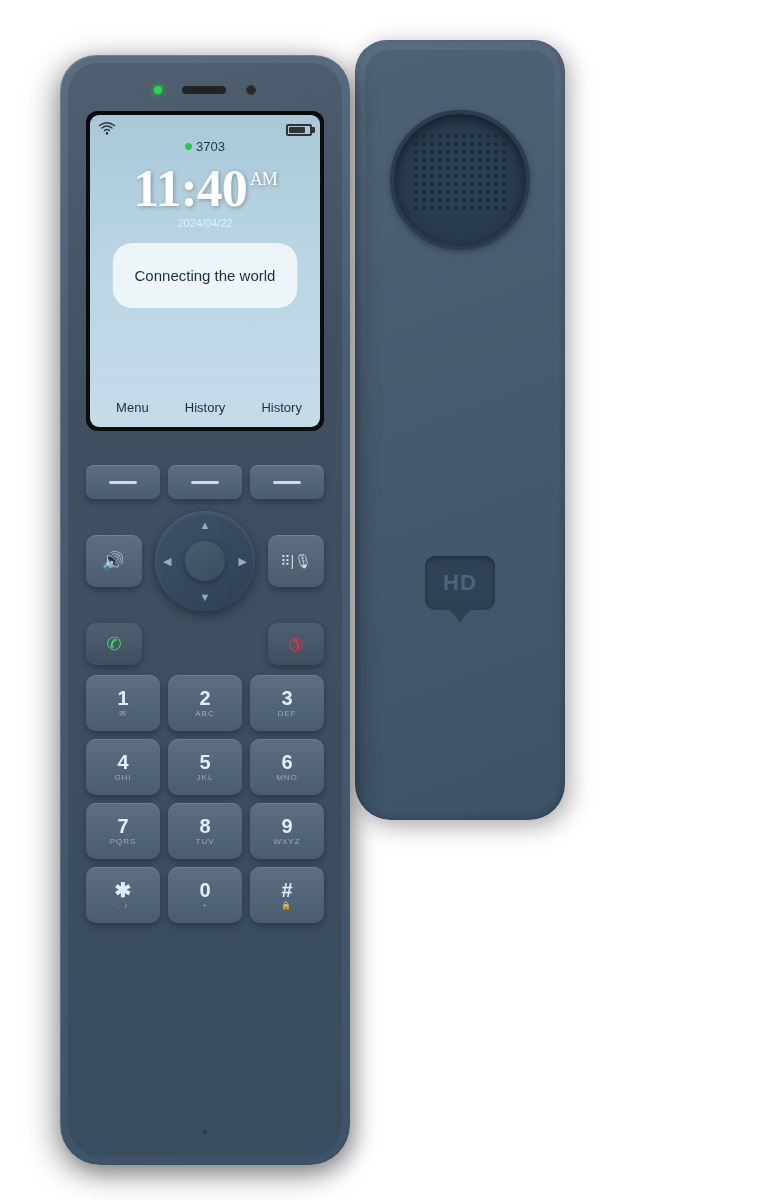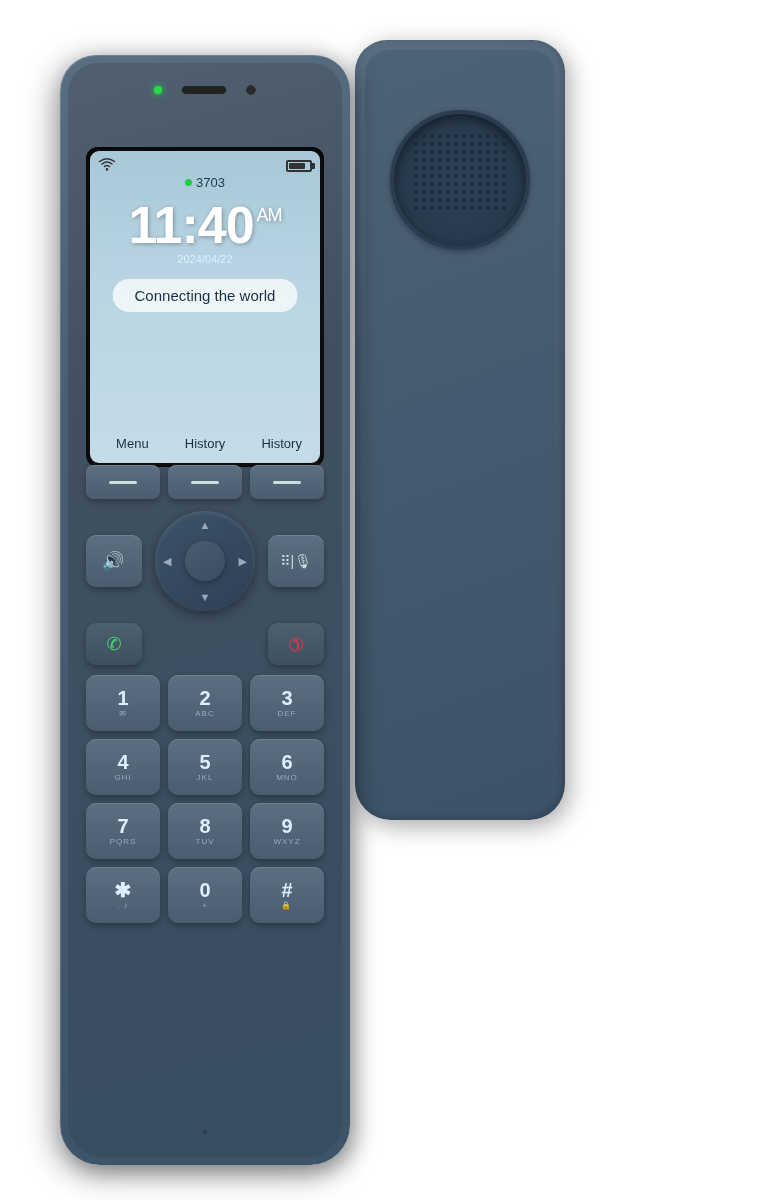--- a/index.html
+++ b/index.html
@@ -154,21 +154,20 @@
     .screen-bezel {
       position: absolute;
       top: 48px;
       left: 18px;
       right: 18px;
       height: 320px;
       background: #111;
       border-radius: 12px;
       padding: 4px;
       box-shadow: inset 0 2px 8px rgba(0,0,0,0.8);
-      margin-top: 36px;
     }
     .screen {
       width: 100%;
       height: 100%;
       background: linear-gradient(180deg, #a8c8d8 0%, #b8d4e2 40%, #c5dce8 100%);
       border-radius: 9px;
       position: relative;
       overflow: hidden;
     }
 
@@ -237,20 +236,21 @@
     .time-display {
       position: absolute;
       top: 44px;
       left: 0; right: 0;
       text-align: center;
       font-size: 52px;
       font-weight: 700;
       color: #fff;
       text-shadow: 1px 1px 4px rgba(0,0,0,0.3);
       letter-spacing: -1px;
+      font-family: Liberation Serif, serif;
     }
     .time-ampm {
       font-size: 18px;
       font-weight: 400;
       vertical-align: top;
       margin-top: 10px;
       display: inline-block;
       margin-left: 3px;
     }
     .date-display {
@@ -263,21 +263,21 @@
     }
 
     
     .connecting-pill {
       position: absolute;
       top: 128px;
       left: 50%;
       transform: translateX(-50%);
       background: rgba(255,255,255,0.75);
       border-radius: 20px;
-      padding: 8px 22px;
+      padding: 24px 22px;
       font-size: 15px;
       color: #1a3040;
       white-space: nowrap;
       backdrop-filter: blur(4px);
     }
 
     
     .softkey-bar {
       position: absolute;
       bottom: 12px;
@@ -595,20 +595,23 @@
           <div class="speaker-dot"></div>
           <div class="speaker-dot"></div>
           <div class="speaker-dot"></div>
           <div class="speaker-dot"></div>
           <div class="speaker-dot"></div>
           <div class="speaker-dot"></div>
           <div class="speaker-dot"></div>
           <div class="speaker-dot"></div>
         </div>
 
+      <div class="hd-logo">
+        <span>HD</span>
+      </div>
     </div>
   </div>
 
   <div class="handset-front">
     <div class="handset-front-inner">
 
       <div class="top-indicator">
         <div class="led-green"></div>
         <div class="earpiece"></div>
         <div class="camera-dot"></div>

